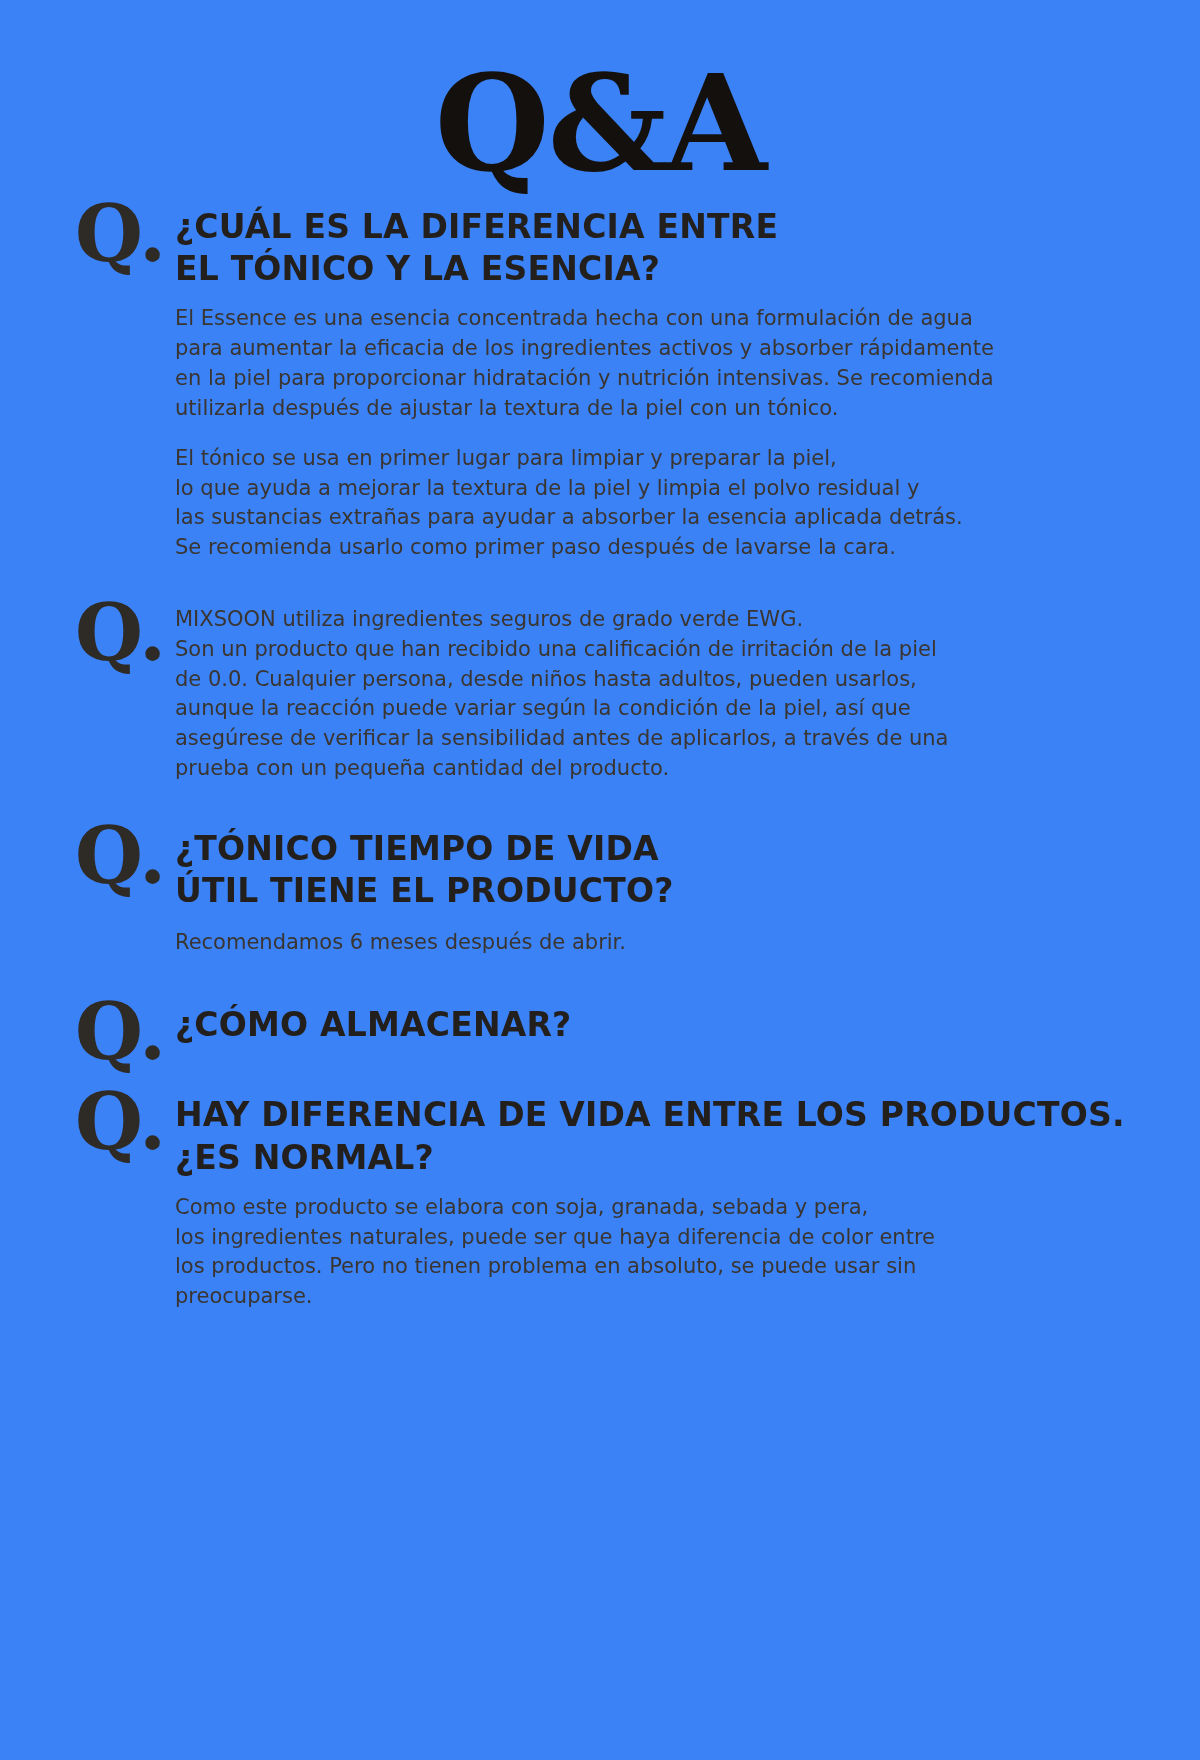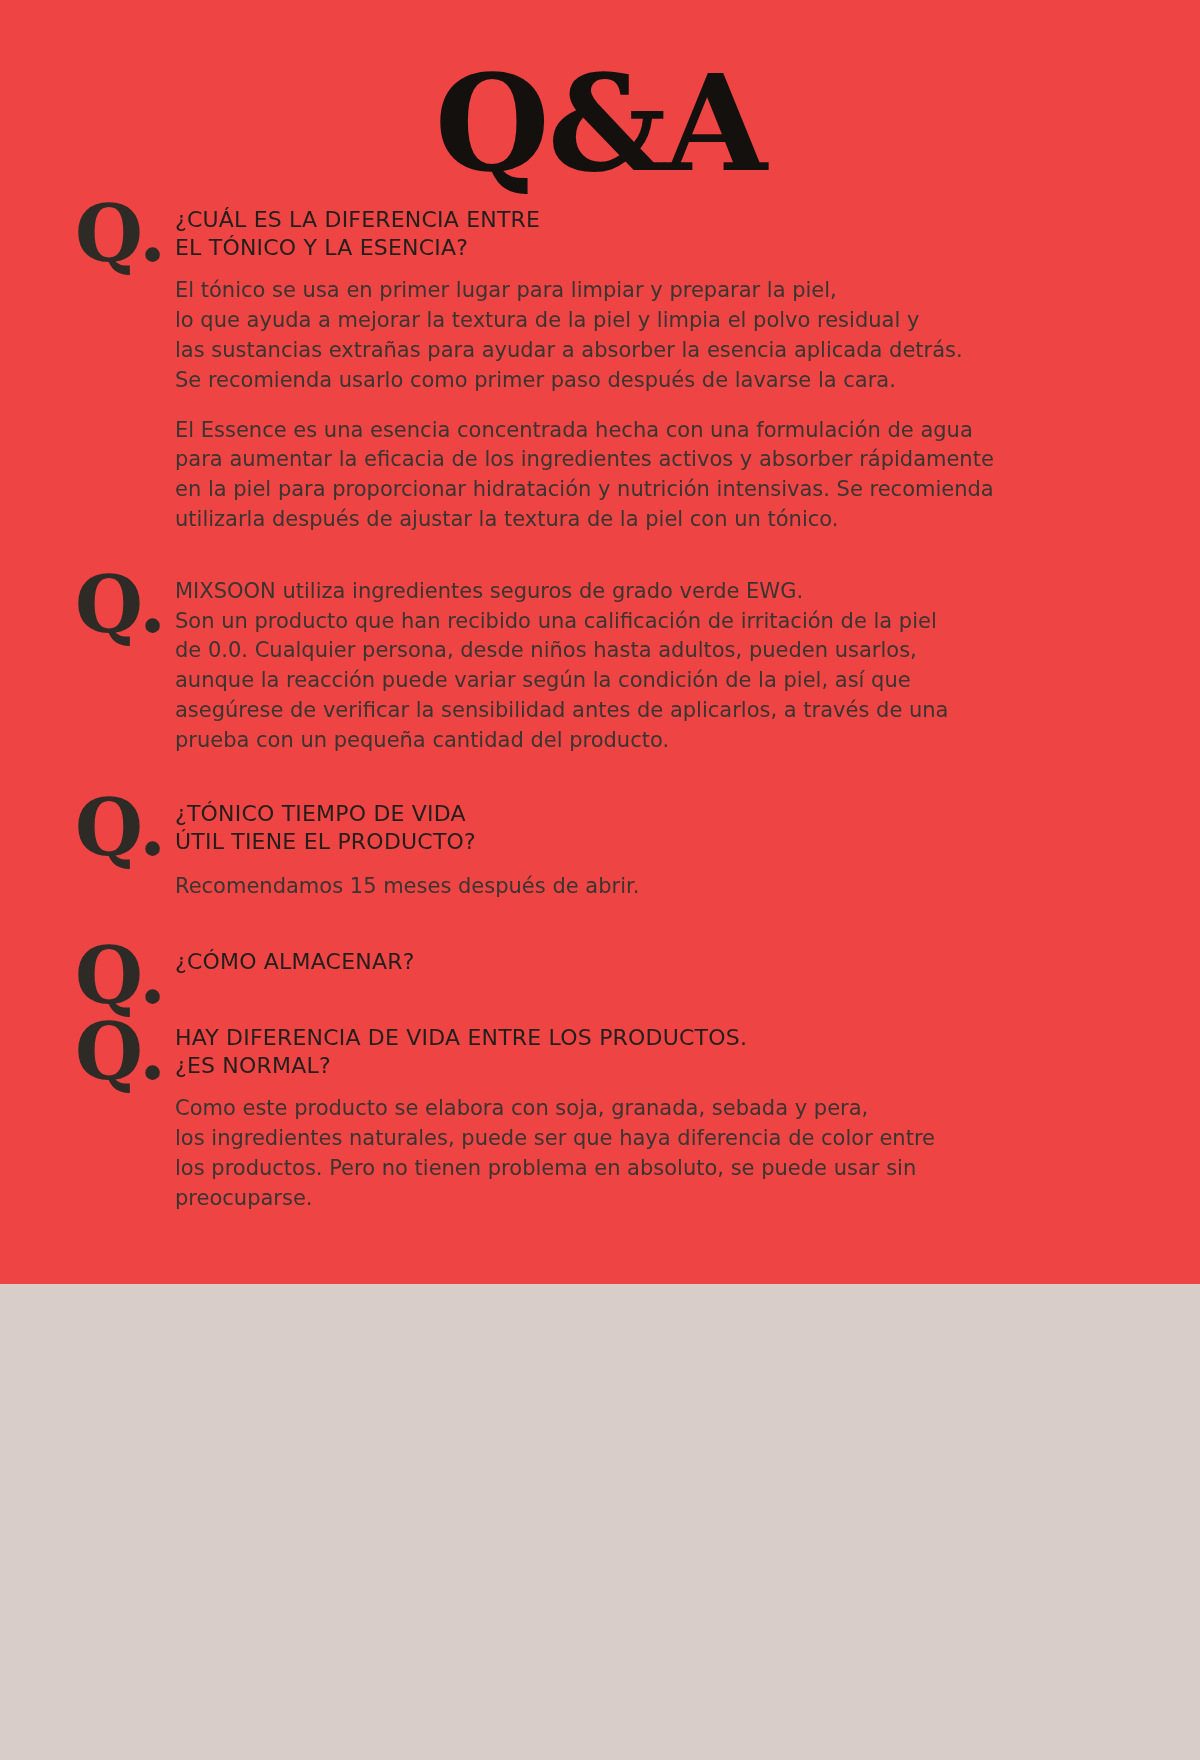--- a/index.html
+++ b/index.html
@@ -10,22 +10,22 @@
     width: 1200px;
     height: 1760px;
     background: #d8cdc8;
     font-family: "DejaVu Sans", "Liberation Sans", sans-serif;
     color: #2e2a26;
     overflow: hidden;
   }
   .page {
     position: relative;
     width: 1200px;
-    height: 1284px;
-    background: #ef4444;
+    height: 1760px;
+    background: #3b82f6;
     box-sizing: border-box;
   }
   .header {
     text-align: center;
     padding-top: 58px;
     padding-bottom: 10px;
   }
   .qa-title {
     font-family: "DejaVu Serif", "Liberation Serif", serif;
     font-weight: 700;
@@ -55,22 +55,22 @@
     line-height: 0.82;
     color: #2e2a26;
     user-select: none;
   }
   .faq-body {
     margin-left: 105px;
     padding-top: 6px;
   }
   .faq-question {
     font-family: "DejaVu Sans", "Liberation Sans", sans-serif;
-    font-weight: 400;
-    font-size: 22px;
+    font-weight: 700;
+    font-size: 33px;
     line-height: 1.28;
     letter-spacing: 0.2px;
     color: #231f1c;
     margin: 0 0 14px 0;
     white-space: pre-line;
   }
   .faq-answer {
     font-family: "DejaVu Sans", "Liberation Sans", sans-serif;
     font-weight: 400;
     font-size: 21px;
@@ -100,49 +100,49 @@
     <div class="qa-title">Q&amp;A</div>
   </div>
 
   <div class="faq-list">
 
     <div class="faq-item i0">
       <div class="q-mark">Q.</div>
       <div class="faq-body">
         <p class="faq-question">¿CUÁL ES LA DIFERENCIA ENTRE
 EL TÓNICO Y LA ESENCIA?</p>
+        <p class="faq-answer">El Essence es una esencia concentrada hecha con una formulación de agua
+para aumentar la eficacia de los ingredientes activos y absorber rápidamente
+en la piel para proporcionar hidratación y nutrición intensivas. Se recomienda
+utilizarla después de ajustar la textura de la piel con un tónico.</p>
         <p class="faq-answer">El tónico se usa en primer lugar para limpiar y preparar la piel,
 lo que ayuda a mejorar la textura de la piel y limpia el polvo residual y
 las sustancias extrañas para ayudar a absorber la esencia aplicada detrás.
 Se recomienda usarlo como primer paso después de lavarse la cara.</p>
-        <p class="faq-answer">El Essence es una esencia concentrada hecha con una formulación de agua
-para aumentar la eficacia de los ingredientes activos y absorber rápidamente
-en la piel para proporcionar hidratación y nutrición intensivas. Se recomienda
-utilizarla después de ajustar la textura de la piel con un tónico.</p>
       </div>
     </div>
 
     <div class="faq-item i1">
       <div class="q-mark">Q.</div>
       <div class="faq-body">
         <p class="faq-answer">MIXSOON utiliza ingredientes seguros de grado verde EWG.
 Son un producto que han recibido una calificación de irritación de la piel
 de 0.0. Cualquier persona, desde niños hasta adultos, pueden usarlos,
 aunque la reacción puede variar según la condición de la piel, así que
 asegúrese de verificar la sensibilidad antes de aplicarlos, a través de una
 prueba con un pequeña cantidad del producto.</p>
       </div>
     </div>
 
     <div class="faq-item i2">
       <div class="q-mark">Q.</div>
       <div class="faq-body">
         <p class="faq-question">¿TÓNICO TIEMPO DE VIDA
 ÚTIL TIENE EL PRODUCTO?</p>
-        <p class="faq-answer">Recomendamos 15 meses después de abrir.</p>
+        <p class="faq-answer">Recomendamos 6 meses después de abrir.</p>
       </div>
     </div>
 
     <div class="faq-item i3">
       <div class="q-mark">Q.</div>
       <div class="faq-body">
         <p class="faq-question">¿CÓMO ALMACENAR?</p>
       </div>
     </div>
 

